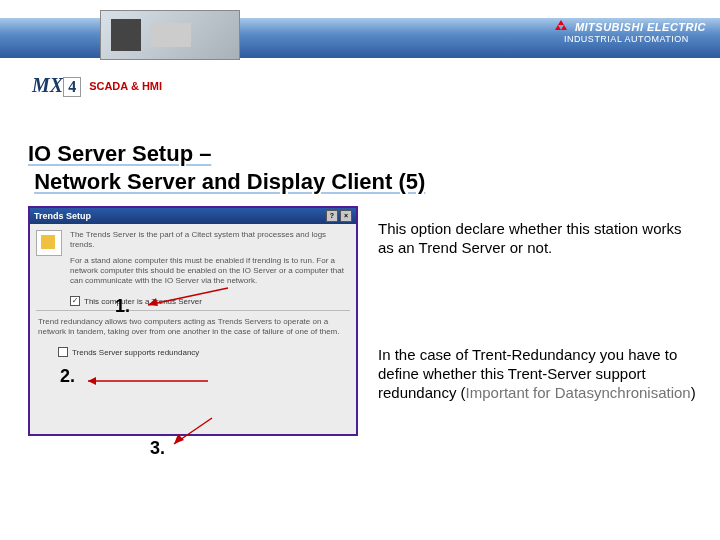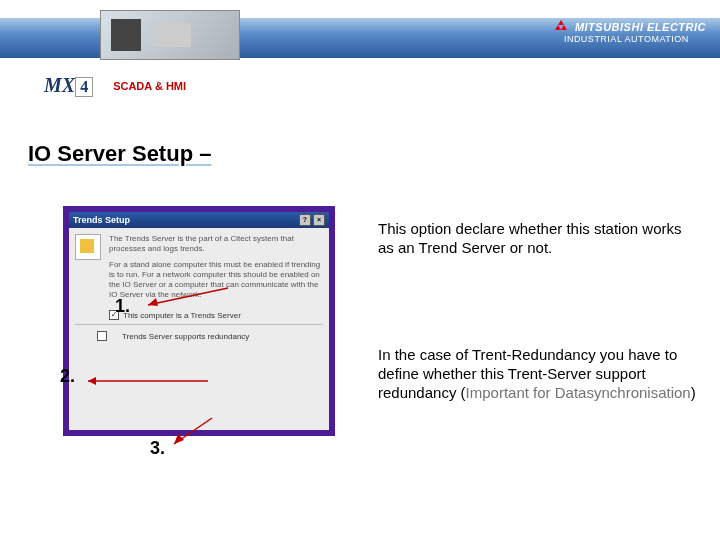--- a/index.html
+++ b/index.html
@@ -10,37 +10,37 @@
   .hdr-photo { position: absolute; top: 10px; left: 100px; width: 140px; height: 50px; background: linear-gradient(135deg,#d8e0e8,#a8b0b8); border:1px solid #888; }
   .hdr-photo::before { content:""; position:absolute; left:10px; top:8px; width:30px; height:32px; background:#444; }
   .hdr-photo::after { content:""; position:absolute; left:50px; top:12px; width:40px; height:24px; background:#ccc; }
   .brand { position:absolute; right:14px; top:20px; text-align:left; color:#fff; }
   .brand-row { display:flex; align-items:center; gap:6px; }
   .tri { display:inline-block; }
   .tri svg { display:block; }
   .brand-name { font-size:11px; font-weight:bold; letter-spacing:0.5px; font-style:italic; }
   .brand-sub { font-size:9px; letter-spacing:0.5px; margin-left:11px; }
 
-  .subhdr { position:absolute; top:74px; left:44px; display:flex; align-items:center; gap:20px; }
+  .subhdr { position:absolute; top:74px; left:32px; display:flex; align-items:center; gap:8px; }
   .mx4 { font-style:italic; font-weight:bold; font-size:20px; color:#1a3a6a; font-family:"Times New Roman",serif; position:relative; }
   .mx4 .four { display:inline-block; background:#fff; border:1px solid #999; padding:0 4px; font-style:normal; font-size:16px; vertical-align:middle; }
   .sub-label { font-size:11px; font-weight:bold; color:#c00000; }
 
   .title { position:absolute; top:140px; left:28px; font-size:22px; font-weight:bold; color:#000; line-height:1.25; }
   .title-l1, .title-l2 { text-decoration: underline; text-decoration-color: #a8c8e8; text-underline-offset:3px; }
 
-  .shot { position:absolute; top:206px; left:28px; width:272px; height:230px; border:6px solid #4c1d95; background:#ececec; font-size:8px; color:#333;margin-left:35px; }
+  .shot { position:absolute; top:206px; left:28px; width:330px; height:230px; border:2px solid #4c1d95; background:#ececec; font-size:8px; color:#333; }
   .shot-tb { height:16px; background:linear-gradient(#2a5aa8,#1a3a78); color:#fff; display:flex; align-items:center; justify-content:space-between; padding:0 4px; font-size:9px; font-weight:bold; }
   .shot-tb-btns { display:flex; gap:2px; }
   .shot-tb-btn { width:12px; height:12px; background:#c8c8c8; border:1px solid #555; font-size:7px; line-height:10px; text-align:center; color:#000; }
   .shot-body { padding:6px 8px 4px 40px; position:relative; line-height:1.25; color:#555; }
   .shot-ico { position:absolute; left:6px; top:6px; width:26px; height:26px; background:#fff; border:1px solid #aaa; }
   .shot-ico::after { content:""; position:absolute; left:4px; top:4px; width:14px; height:14px; background:#f0c040; }
   .cb-row { margin:6px 0 4px 40px; display:flex; align-items:center; gap:4px; }
-  .cb-row2 { margin:6px 0 4px 28px; display:flex; align-items:center; gap:15px; }
+  .cb-row2 { margin:6px 0 4px 28px; display:flex; align-items:center; gap:4px; }
   .cb { width:10px; height:10px; background:#fff; border:1px solid #555; font-size:8px; line-height:8px; text-align:center; }
   .shot-sep { border-top:1px solid #bbb; margin:4px 6px; }
   .shot-p2 { padding:2px 8px 4px 8px; color:#555; line-height:1.25; }
   .shot-btns { display:flex; justify-content:center; gap:8px; padding:8px 0 10px; }
   .dlg-btn { font-size:9px; width:58px; height:18px; background:#e4e4e4; border:1px solid #888; border-right-color:#444; border-bottom-color:#444; line-height:16px; text-align:center; }
 
   .marker1 { position:absolute; top:296px; left:115px; font-size:18px; font-weight:bold; }
   .marker2 { position:absolute; top:366px; left:60px; font-size:18px; font-weight:bold; }
   .marker3 { position:absolute; top:438px; left:150px; font-size:18px; font-weight:bold; }
 
@@ -74,21 +74,21 @@
   </div>
 </div>
 
 <div class="subhdr">
   <span class="mx4"><span>MX</span><span class="four">4</span></span>
   <span class="sub-label">SCADA &amp; HMI</span>
 </div>
 
 <div class="title">
   <span class="title-l1">IO Server Setup –</span><br>
-  &nbsp;
+  &nbsp;<span class="title-l2">Network Server and Display Client (5)</span>
 </div>
 
 <div class="shot">
   <div class="shot-tb">
     <span>Trends Setup</span>
     <span class="shot-tb-btns">
       <span class="shot-tb-btn">?</span>
       <span class="shot-tb-btn">×</span>
     </span>
   </div>
@@ -96,20 +96,21 @@
     <div class="shot-ico"></div>
     <div>The Trends Server is the part of a Citect system that processes and logs trends.</div>
     <div style="height:6px"></div>
     <div>For a stand alone computer this must be enabled if trending is to run. For a network computer this should be enabled on the IO Server or a computer that can communicate with the IO Server via the network.</div>
   </div>
   <div class="cb-row">
     <span class="cb">✓</span>
     <span>This computer is a Trends Server</span>
   </div>
   <div class="shot-sep"></div>
+  <div class="shot-p2">Trend redundancy allows two computers acting as Trends Servers to operate on a network in tandem, taking over from one another in the case of failure of one of them.</div>
   <div class="cb-row2">
     <span class="cb"></span>
     <span>Trends Server supports redundancy</span>
   </div>
 </div>
 
 <div class="marker1">1.</div>
 <div class="marker2">2.</div>
 <div class="marker3">3.</div>
 

